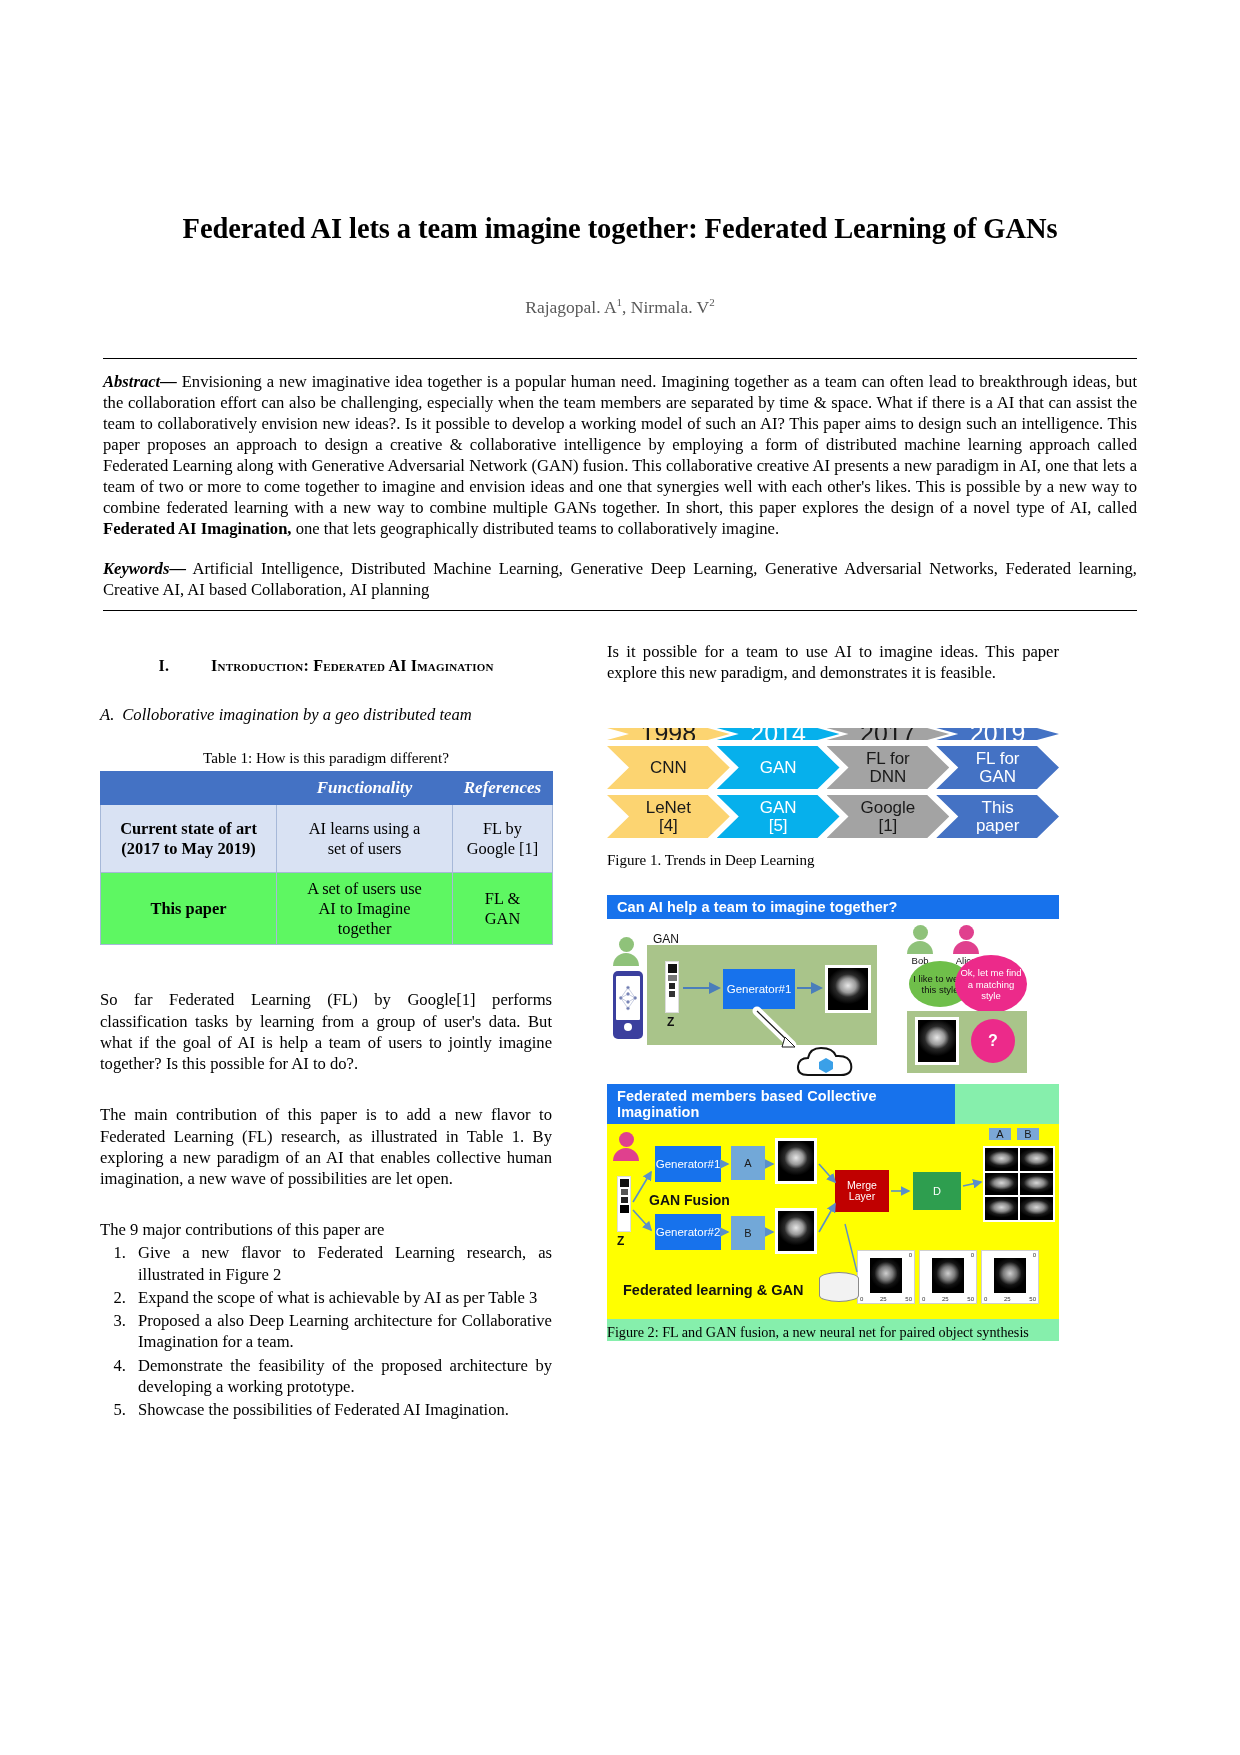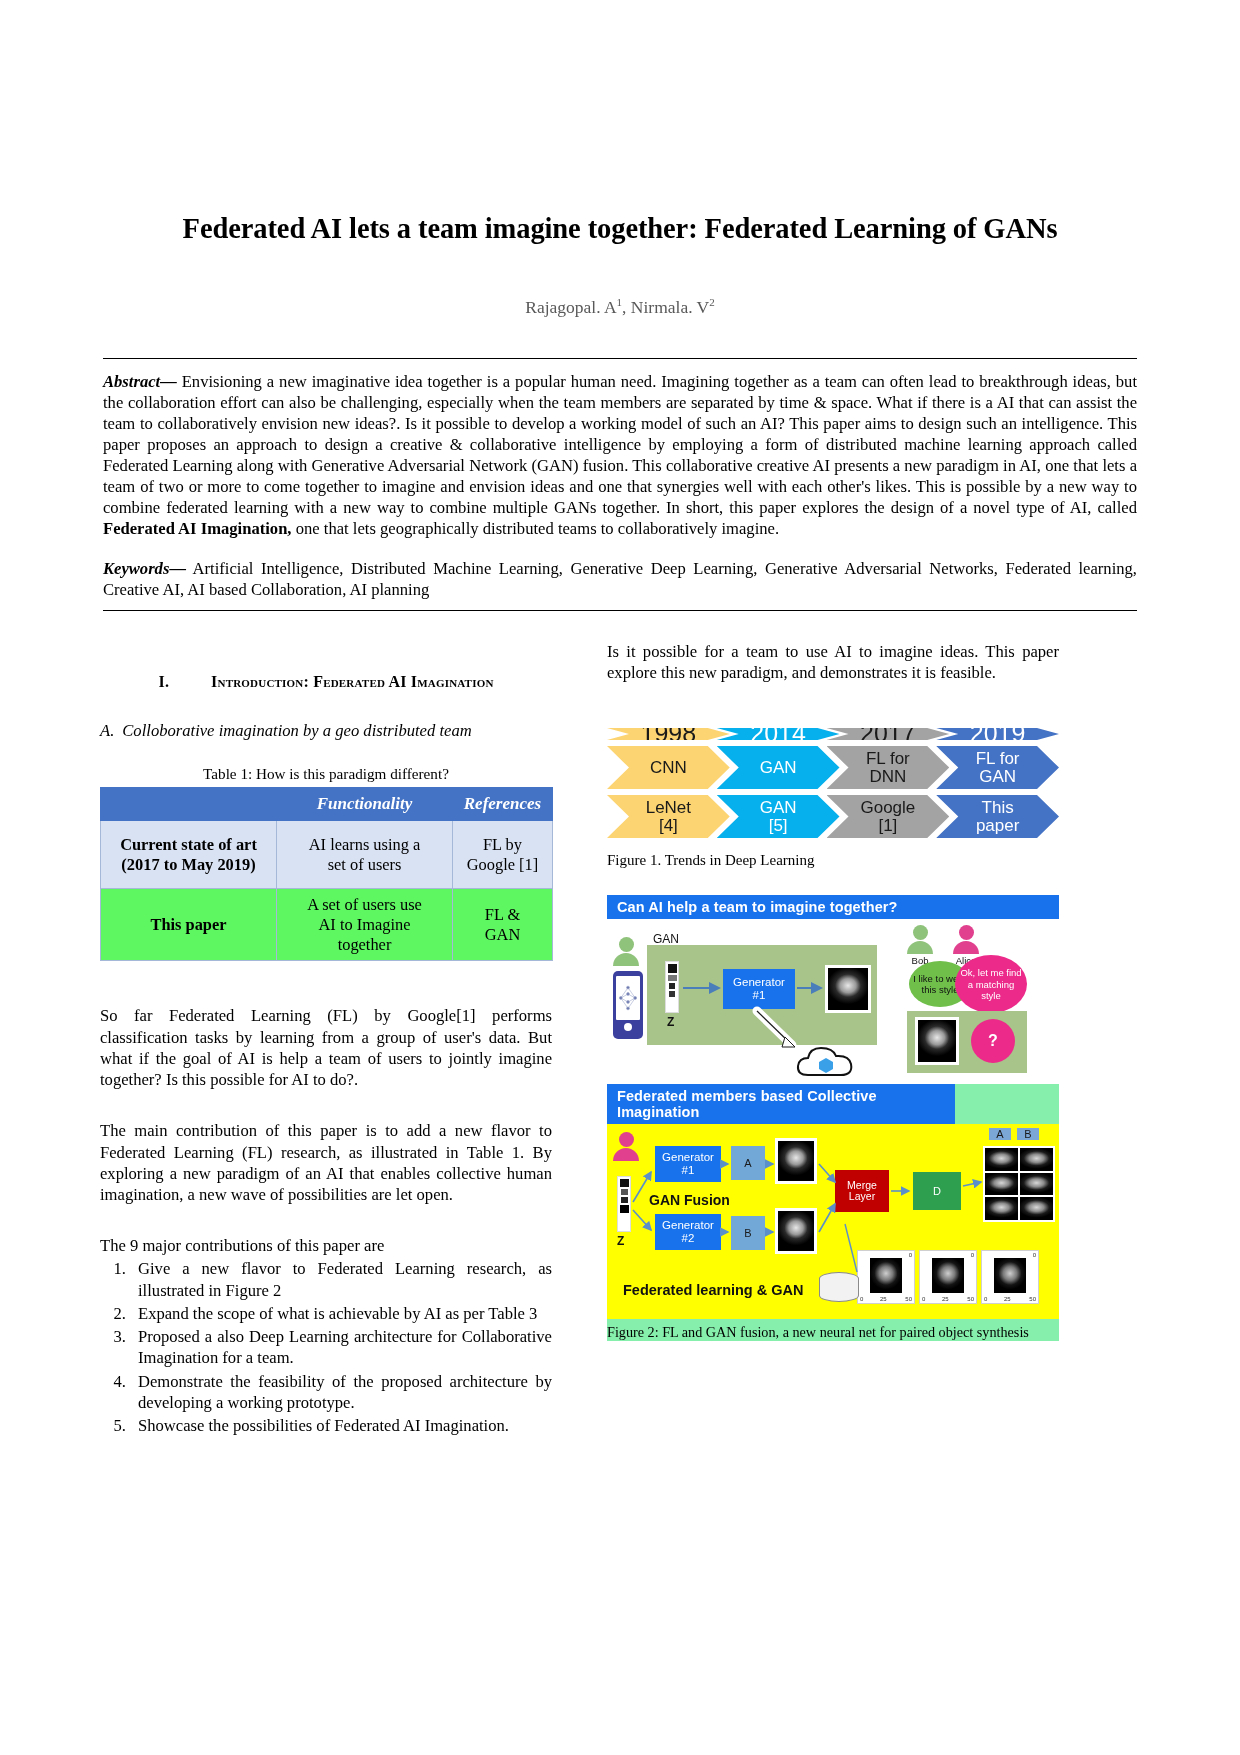--- a/index.html
+++ b/index.html
@@ -67,21 +67,21 @@
     gap:55px;
     align-items:flex-start;
   }
   .col { width:452px; }
 
   .sec-head {
     text-align:center;
     font-size:16px;
     font-variant:small-caps;
     font-weight:bold;
-    margin:32px 0 0 0;
+    margin:16px 0 0 0;
     letter-spacing:0.2px;
   }
   .sec-head .num { margin-right:42px; }
   .subsec-head {
     font-style:italic;
     font-size:16.6px;
     margin:30px 0 0 0;
   }
   .subsec-head .alpha { margin-right:8px; }
 
@@ -200,21 +200,21 @@
     font-size:12px;
     color:#111;
   }
   .blue-box {
     position:absolute;
     background:#1772ec;
     color:#fff;
     font-family:"Liberation Sans", sans-serif;
     font-size:11.5px;
     display:flex;
-    flex-direction:column;
+    flex-direction:row;
     align-items:center;
     justify-content:center;
     line-height:1.15;
     text-align:center;
   }
   .img-tile {
     position:absolute;
     background:#ffffff;
     display:flex; align-items:center; justify-content:center;
   }

